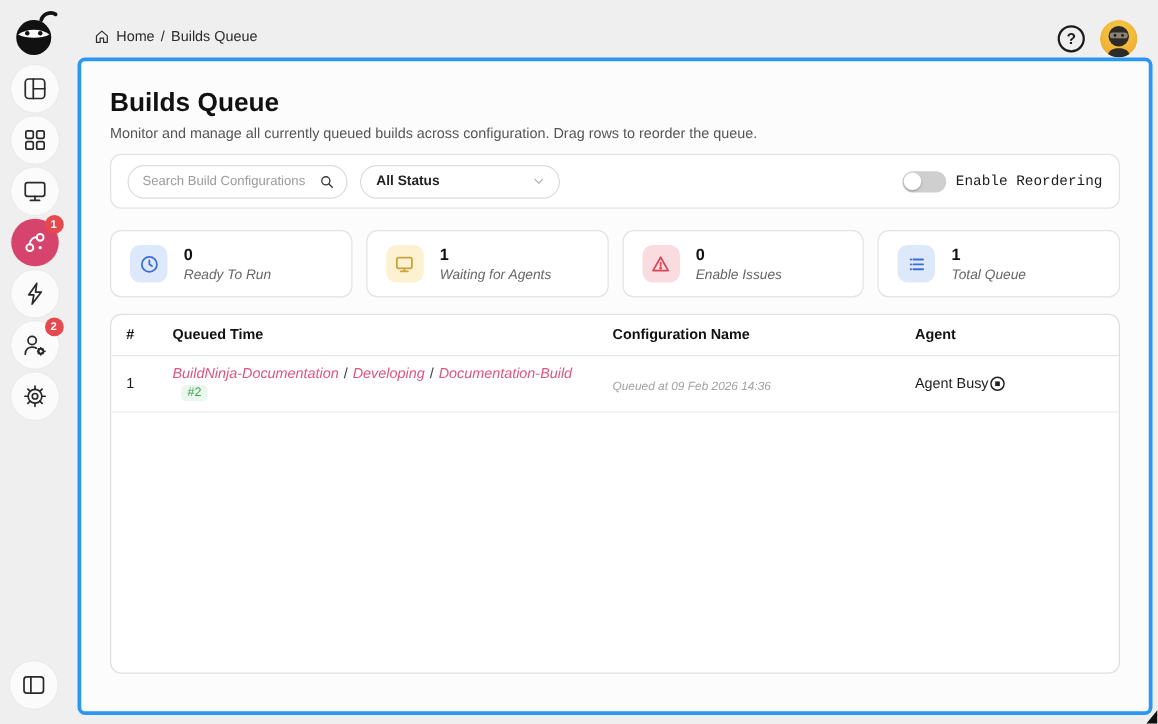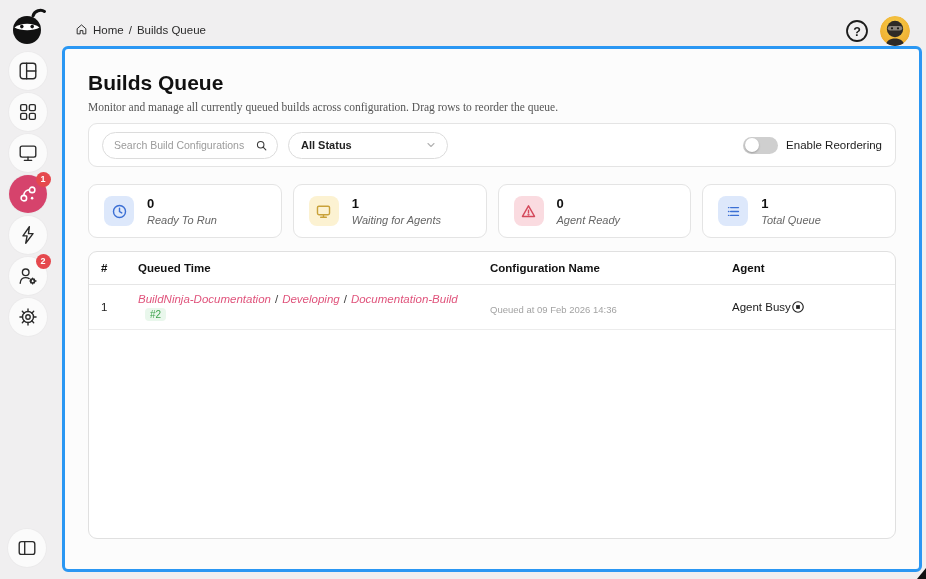--- a/index.html
+++ b/index.html
@@ -37,21 +37,21 @@
   .help-btn { width:26px; height:26px; cursor:pointer; }
   .avatar { width:30px; height:30px; border-radius:50%; overflow:hidden; cursor:pointer; }
   
   .main-frame {
     position:absolute; left:62px; top:46px; width:860px; height:526px;
     border:3px solid #2a97f3; border-radius:6px;
     background:#fcfcfc;
     padding:22px 23px 0 23px;
   }
   .page-title { font-size:21px; font-weight:bold; color:#111; }
-  .page-subtitle { margin-top:6px; font-size:11.5px; color:#555;font-family:Liberation Serif, serif; }
+  .page-subtitle { margin-top:6px; font-size:11.5px; color:#555; }
   
   .filter-card {
     margin-top:10px; height:44px; background:#fff;
     border:1px solid #e4e4e4; border-radius:9px;
     display:flex; align-items:center; padding:0 13px;
   }
   .search-box {
     width:176px; height:27px; border:1px solid #dcdcdc; border-radius:14px;
     display:flex; align-items:center; padding:0 9px 0 11px; background:#fff;
   }
@@ -60,21 +60,21 @@
     font-family:Liberation Sans, sans-serif; min-width:0;
   }
   .search-box input::placeholder { color:#9b9b9b; }
   .search-box svg { width:13px; height:13px; flex:0 0 auto; }
   .select-box {
     margin-left:10px; width:160px; height:27px; border:1px solid #dcdcdc; border-radius:14px;
     display:flex; align-items:center; justify-content:space-between; padding:0 10px 0 12px;
     font-size:11px; font-weight:bold; color:#222; background:#fff; cursor:pointer;
   }
   .select-box svg { width:12px; height:12px; }
-  .toggle-group { margin-left:auto; display:flex; align-items:center; gap:8px; }
+  .toggle-group { margin-left:auto; display:flex; align-items:center; gap:8px;font-family:Liberation Mono, monospace; }
   .toggle {
     width:35px; height:17px; border-radius:9px; background:#cfcfcf; position:relative; cursor:pointer;
   }
   .toggle .knob {
     position:absolute; left:1.5px; top:1.5px; width:14px; height:14px; border-radius:50%;
     background:#fff; box-shadow:0 1px 2px rgba(0,0,0,0.25);
   }
   .toggle-label { font-size:11.5px; color:#1c1c1c; }
   
   .stats-row { margin-top:17px; display:flex; gap:11px; }
@@ -97,21 +97,21 @@
   .t-row { display:grid; grid-template-columns:37px 352px 242px 1fr; align-items:center; padding:0 12px; }
   .t-head { height:33px; border-bottom:1px solid #e6e6e6; font-size:11.5px; font-weight:bold; color:#111; }
   .t-body-row { height:45px; border-bottom:1px solid #ececec; font-size:11.5px; cursor:grab; }
   .cfg-line a { color:#e0547c; text-decoration:none; cursor:pointer;font-style:italic; }
   .cfg-sep { color:#3c3c3c; margin:0 4px; }
   .build-badge {
     display:inline-block; margin:3px 0 0 7px; padding:1px 5px; border-radius:4px;
     font-size:10px; color:#3fa44e; background:#e9f7ec;
   }
   .queued-rel { color:#222; }
-  .queued-abs { margin-top:4px; font-size:9.5px; color:#a3a3a3; }
+  .queued-abs { margin-top:4px; font-size:9.5px; color:#a3a3a3;font-style:italic; }
   .status-cell { display:flex; align-items:center; justify-content:flex-start; padding-right:2px; }
   .stop-btn { width:14px; height:14px; cursor:pointer; }
   
   .cursor-artifact {
     position:absolute; right:0; bottom:0; width:0; height:0;
     border-right:9px solid #111; border-top:11px solid transparent;
   }
 </style>
 </head>
 <body>
@@ -271,21 +271,21 @@
     <div class="stat-card">
       <div class="stat-icon tint-red">
         <svg viewBox="0 0 24 24" fill="none" stroke="#d4485a" stroke-width="2" stroke-linecap="round" stroke-linejoin="round">
           <path d="M12 4 L20.5 19 H3.5 Z"></path>
             <path d="M12 10 V13.8"></path>
             <circle cx="12" cy="16.4" r="0.6" fill="#d4485a"></circle>
         </svg>
       </div>
       <div>
         <div class="stat-value">0</div>
-        <div class="stat-label">Agent Ready</div>
+        <div class="stat-label">Enable Issues</div>
       </div>
     </div>
     <div class="stat-card">
       <div class="stat-icon tint-blue">
         <svg viewBox="0 0 24 24" fill="none" stroke="#3b6fd4" stroke-width="2" stroke-linecap="round">
           <path d="M8 6.5 H19 M5 6.5 H5.5 M8 12 H19 M5 12 H5.5 M8 17.5 H19 M5 17.5 H5.5"></path>
         </svg>
       </div>
       <div>
         <div class="stat-value">1</div>

